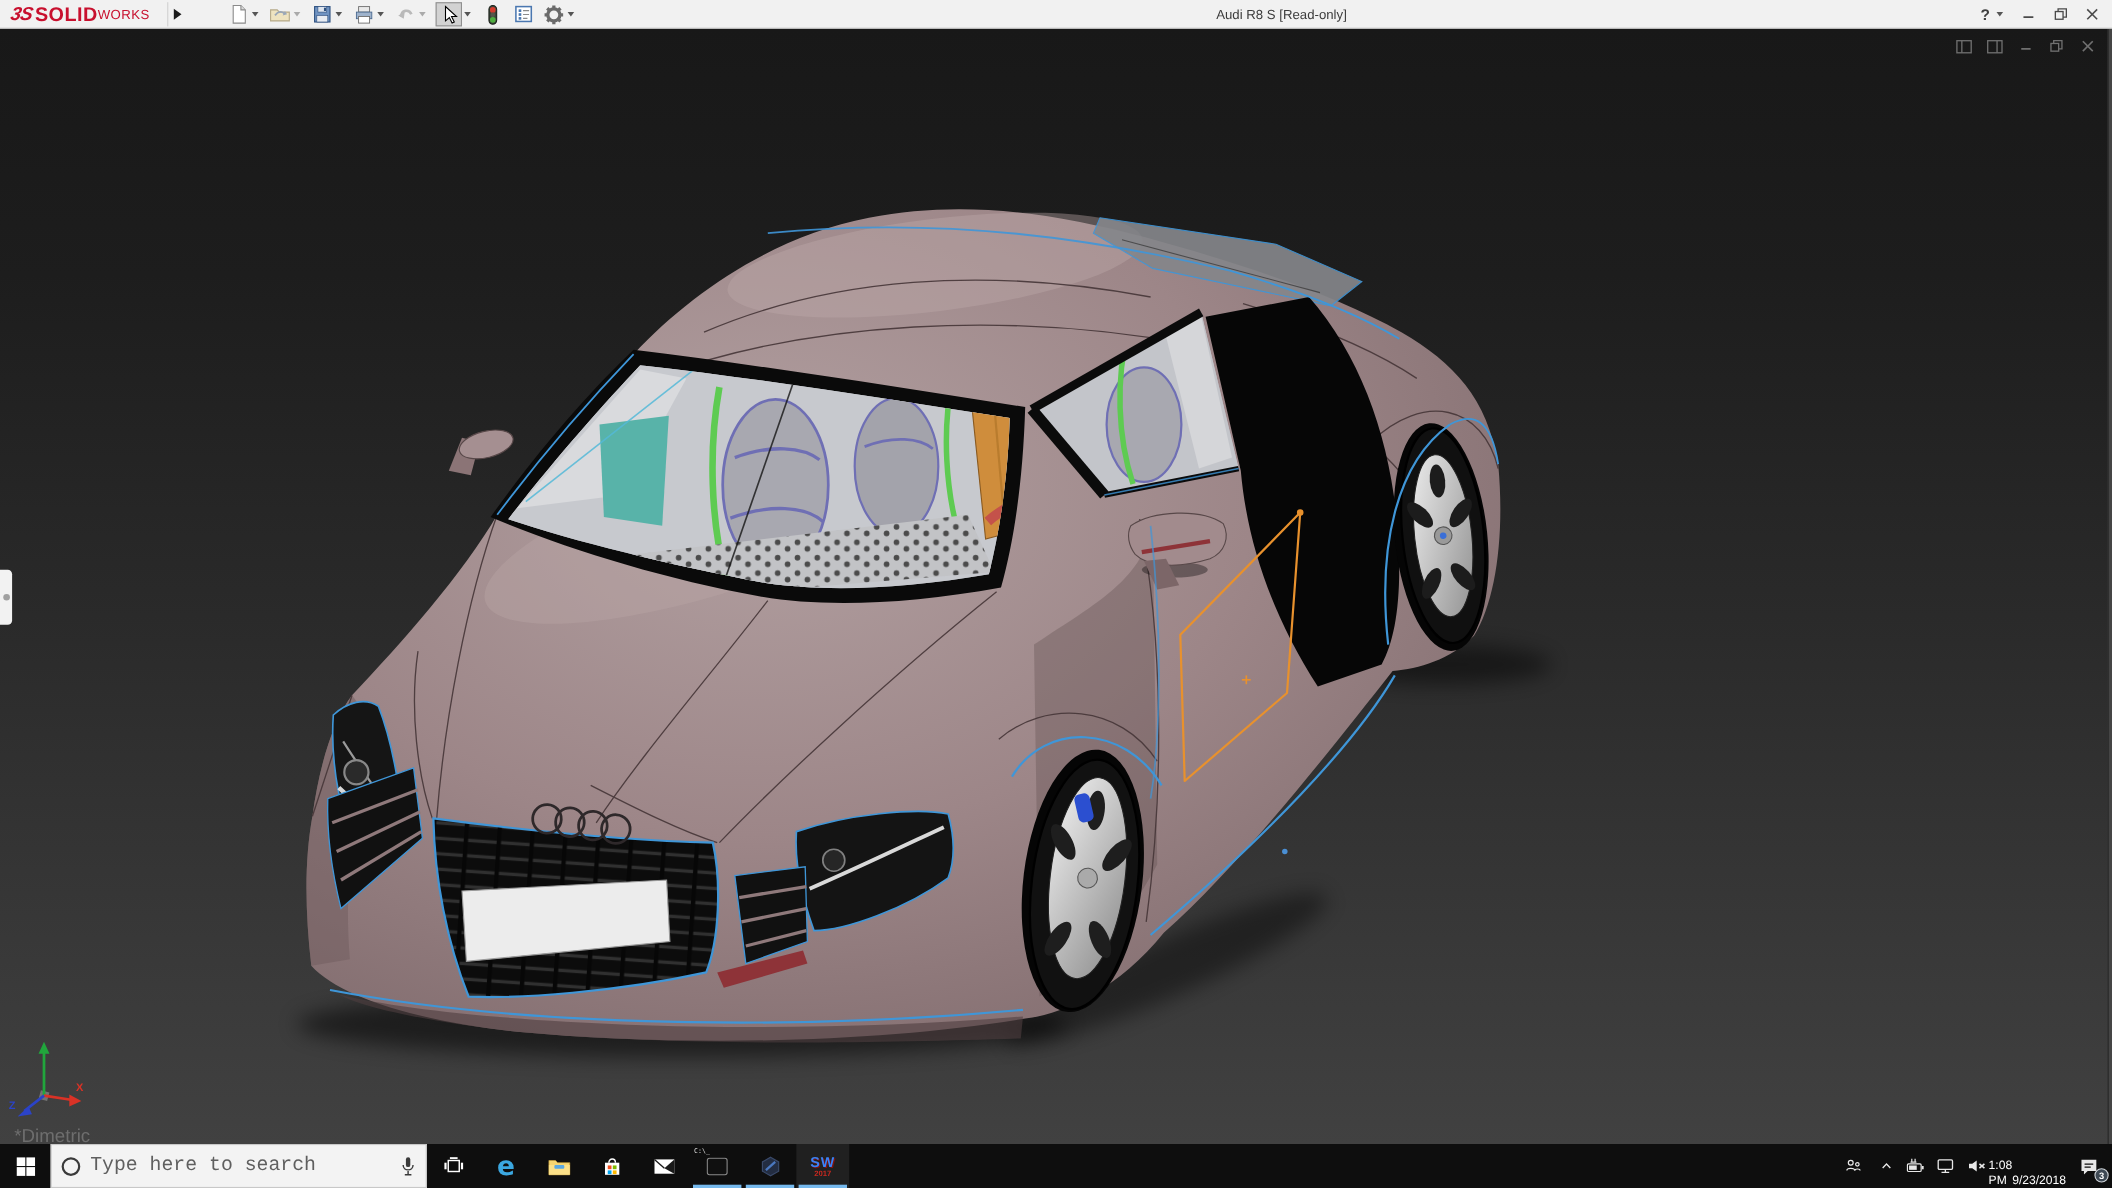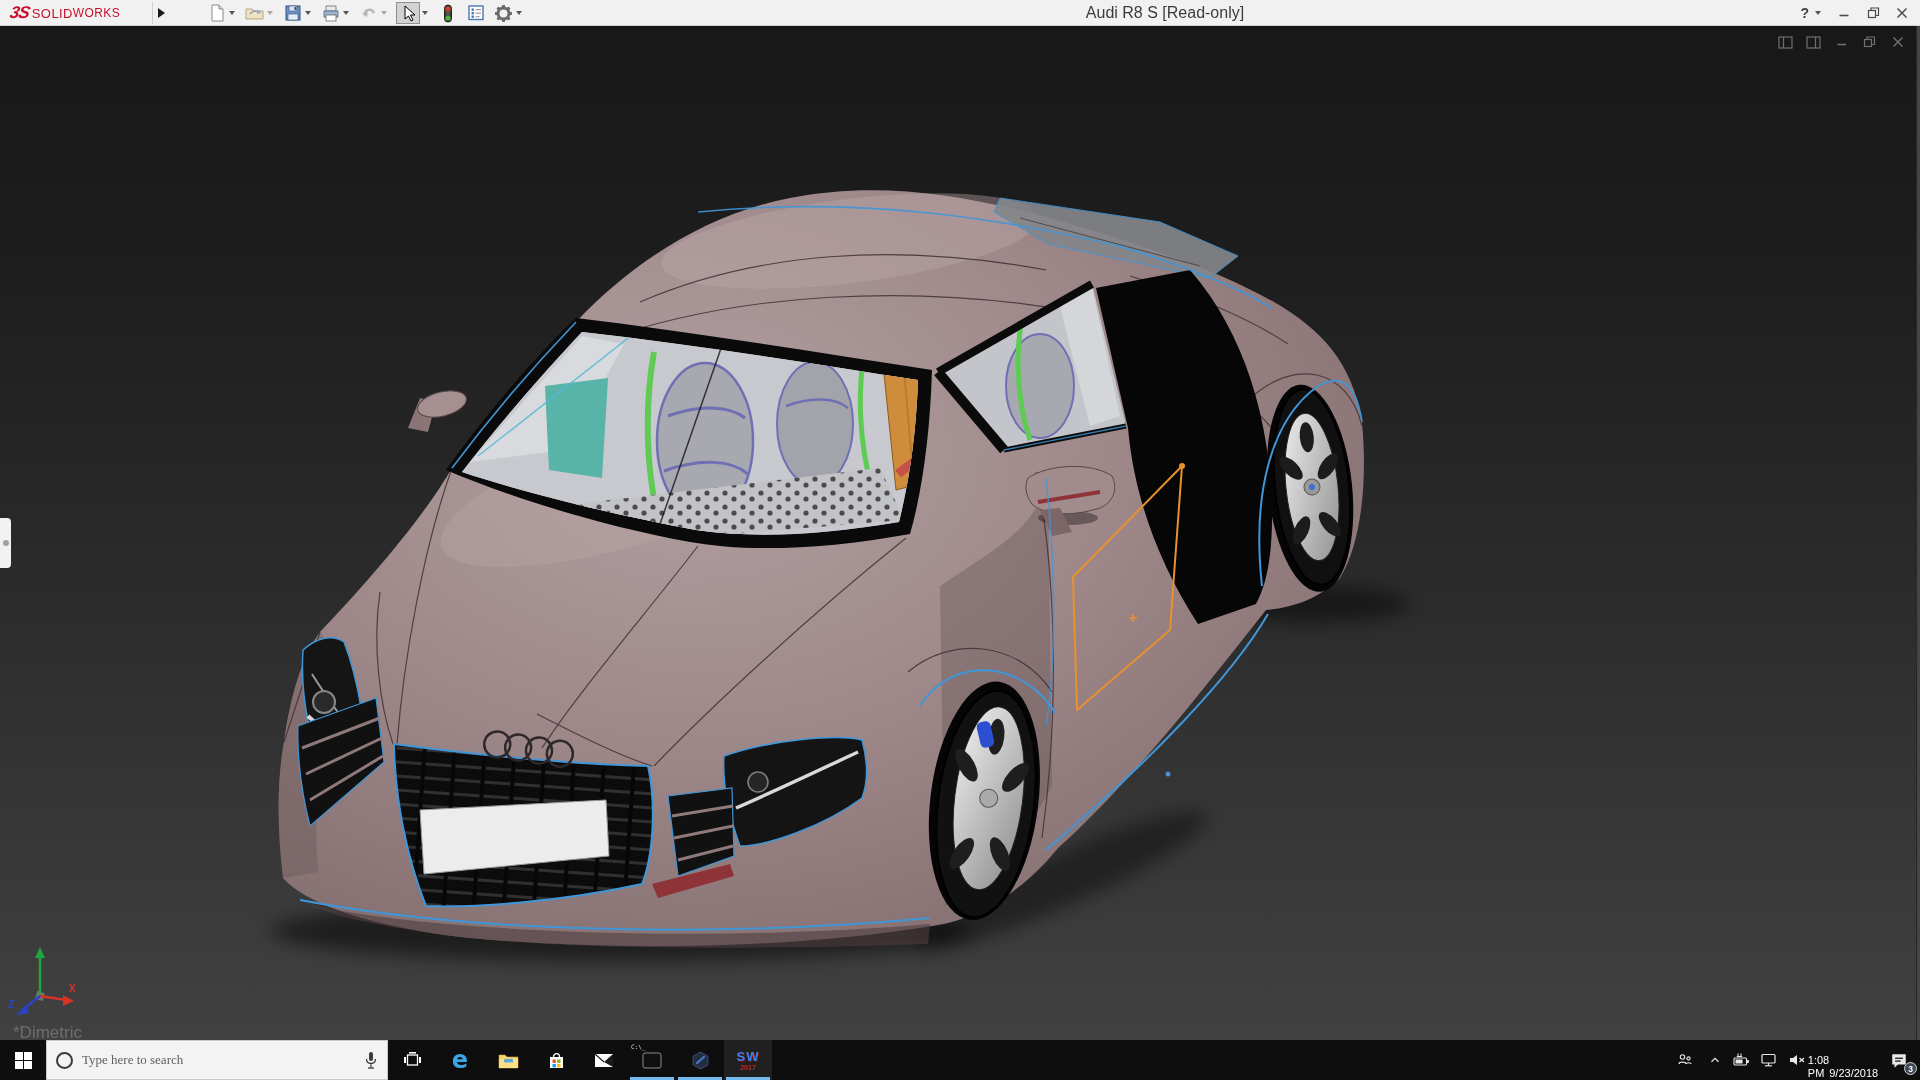--- a/index.html
+++ b/index.html
@@ -6,36 +6,36 @@
   html,body { width:1920px; height:1080px; overflow:hidden; background:#000;
     font-family:"Liberation Sans", sans-serif; }
 
   
   .titlebar { position:absolute; top:0; left:0; width:1920px; height:26px;
     background:#f1f1f1; border-bottom:1px solid #d4d4d4; z-index:50; }
   .logo { position:absolute; left:10px; top:0; height:26px; display:flex; align-items:center;
     color:#c8102e; white-space:nowrap; }
   .logo .ds { font-style:italic; font-weight:bold; font-size:17px; transform:skewX(-12deg);
     margin-right:3px; letter-spacing:-1px; }
-  .logo .solid { font-weight:normal; font-size:13px; letter-spacing:.4px; }
+  .logo .solid { font-weight:bold; font-size:18px; letter-spacing:.4px; }
   .logo .works { font-weight:normal; font-size:12px; letter-spacing:.4px; }
   .flyout { position:absolute; left:152px; top:2px; width:17px; height:22px;
     border-left:1px solid #d0d0d0; display:flex; align-items:center; justify-content:center; }
   .flyout .tri { width:0; height:0; border-top:5px solid transparent; border-bottom:5px solid transparent;
     border-left:7px solid #1a1a1a; }
   .toolbar { position:absolute; left:206px; top:0; height:26px; display:flex; align-items:center; }
   .tbtn { width:21px; height:22px; display:flex; align-items:center; justify-content:center; }
   .caret { width:0; height:0; border-left:3.5px solid transparent; border-right:3.5px solid transparent;
     border-top:4px solid #555; margin:0 2px; }
   .caret.dim { border-top-color:#aaa; }
   .tgap { width:7px; }
   .selbox { display:flex; align-items:center; background:#d2d2d2; border:1px solid #8f8f8f;
     height:22px; padding:0 2px; }
   .win-title { position:absolute; left:1165px; top:0; transform:translateX(-50%); height:26px;
-    line-height:26px; font-size:16px; color:#3c3c3c; white-space:nowrap; }
+    line-height:26px; font-size:12px; color:#3c3c3c; white-space:nowrap; }
   .winctl { position:absolute; right:10px; top:0; height:26px; display:flex; align-items:center; gap:13px; }
   .winctl .help { font-size:14px; font-weight:bold; color:#3f3f3f; }
   .wbtn { display:flex; align-items:center; justify-content:center; width:16px; height:20px; }
 
   
   .viewport { position:absolute; top:26px; left:0; width:1920px; height:1014px; overflow:hidden;
     background:linear-gradient(180deg,#181818 0%,#1d1d1d 22%,#2b2b2b 55%,#414141 100%); }
   .vp-right-strip { position:absolute; right:0; top:0; width:4px; height:100%;
     background:#454545; border-left:1px solid #262626; }
   .docctl { position:absolute; top:8px; right:14px; display:flex; align-items:center; gap:11px; z-index:5; }
@@ -48,22 +48,22 @@
   .orient-label { position:absolute; left:13px; bottom:-3px; font-size:17px; color:#6e6e6e; z-index:4; }
 
   
   .taskbar { position:absolute; bottom:0; left:0; width:1920px; height:40px; background:#0e0e0e;
     display:flex; align-items:stretch; z-index:60; }
   .tb-cell { width:48px; display:flex; align-items:center; justify-content:center; position:relative; }
   .tb-start { width:46px; }
   .searchbox { width:342px; background:#f3f3f3; border:1px solid #c8c8c8; display:flex;
     align-items:center; padding:0 9px; gap:9px; }
   .searchbox .ring { width:17px; height:17px; border:2px solid #3a3a3a; border-radius:50%; flex:none; }
-  .searchbox input { flex:1; border:none; outline:none; background:transparent; font-size:13px;
-    color:#1d4ed8; font-family:Liberation Serif, serif; }
+  .searchbox input { flex:1; border:none; outline:none; background:transparent; font-size:18px;
+    color:#1d4ed8; font-family:Liberation Mono, monospace; }
   .searchbox input::placeholder { color:#5f5f5f; opacity:1; }
   .run-bar { position:absolute; bottom:0; left:2px; right:2px; height:3px; background:#76b9ed; }
   .tb-active { background:rgba(255,255,255,.08); }
   .edge-e { font-size:24px; font-weight:bold; color:#3ba7e0; font-family:"DejaVu Sans",sans-serif; }
   .sw-icon { display:flex; flex-direction:column; align-items:center; line-height:1; }
   .sw-icon .sw { color:#3b82f6; font-weight:bold; font-size:13px; letter-spacing:1px;
     text-shadow:1px 1px 0 #7e120d; }
   .sw-icon .yr { color:#c8281f; font-size:7px; font-weight:bold; margin-top:1px; }
   .cmd-glyph { position:absolute; top:3px; left:3px; font-family:"DejaVu Sans Mono",monospace;
     font-size:6px; color:#ddd; }

